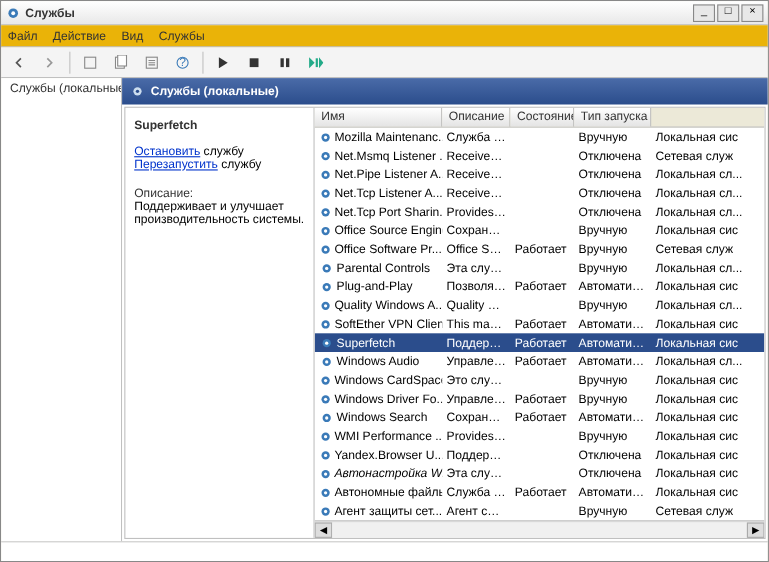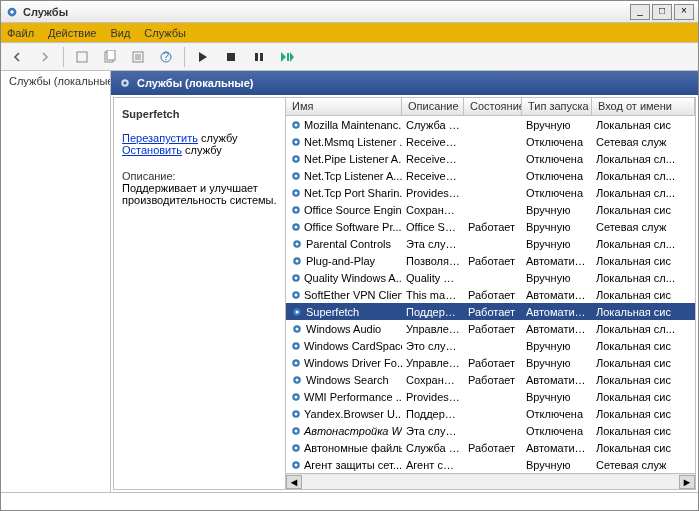--- a/index.html
+++ b/index.html
@@ -148,33 +148,32 @@
       <svg class="mini-gear" viewBox="0 0 16 16">
           <circle cx="8" cy="8" r="5" fill="#cde"></circle>
           <circle cx="8" cy="8" r="2" fill="#2b4d8c"></circle>
         </svg>
       <span>Службы (локальные)</span>
     </div>
 
     <div class="right-body">
       <div class="desc-panel">
         <div class="desc-title">Superfetch</div>
+        <div><span class="desc-link">Остановить</span><span> службу</span></div>
         <div><span class="desc-link">Перезапустить</span><span> службу</span></div>
-        <div><span class="desc-link">Остановить</span><span> службу</span></div>
         <div class="desc-label">Описание:</div>
         <div>Поддерживает и улучшает производительность системы.</div>
       </div>
 
       <div class="list-panel">
         <div class="list-header">
           <div class="col-name">Имя</div>
           <div class="col-desc">Описание</div>
           <div class="col-stat">Состояние</div>
           <div class="col-start">Тип запуска</div>
-          <div class="col-logon">Вход от имени</div>
         </div>
         <div class="list-rows" id="rows">
             <div class="row">
               <div class="cell col-name" style="display:flex;align-items:center;gap:2px;">
                 <span class="row-icon">
                   <svg width="12" height="12" viewBox="0 0 16 16">
                     <circle cx="8" cy="8" r="5" fill="#3a7ab8"></circle>
                     <circle cx="8" cy="8" r="2" fill="#fff"></circle>
                   </svg>
                 </span>

